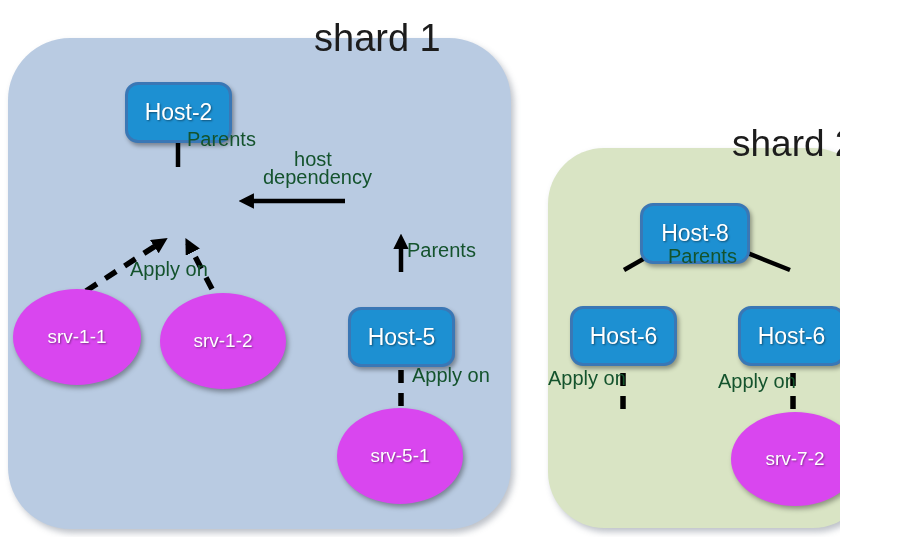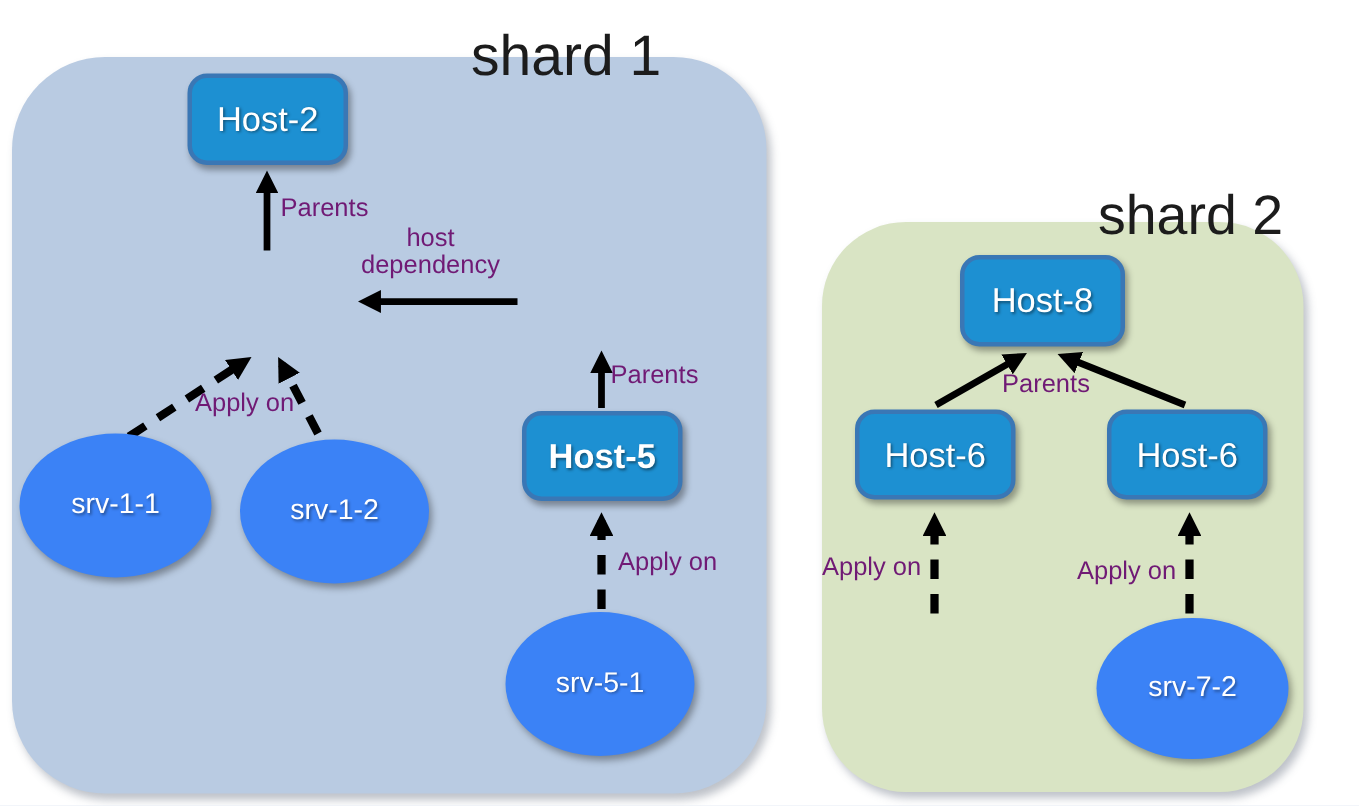--- a/index.html
+++ b/index.html
@@ -3,21 +3,21 @@
 <meta charset="utf-8">
 <style>
   html, body {
     margin: 0;
     padding: 0;
     background: #ffffff;
     font-family: "Liberation Sans", sans-serif;
   }
   #stage {
     position: relative;
-    width: 906px;
+    width: 840px;
     height: 537px;
     background: #ffffff;
     overflow: hidden;
   }
   .shard {
     position: absolute;
     box-shadow: 3px 4px 6px rgba(110, 120, 135, 0.45);
   }
   #shard1-box {
     left: 8px; top: 38px;
@@ -47,63 +47,64 @@
     border: 3px solid #3a77b5;
     border-radius: 13px;
     box-shadow: 2px 3px 4px rgba(0,0,0,0.35);
     color: #ffffff;
     display: flex;
     align-items: center;
     justify-content: center;
     font-size: 23px;
     text-shadow: 1px 1px 2px rgba(0,0,0,0.45);
     box-sizing: border-box;
+    margin-top: 33px;
   }
   .srv {
     position: absolute;
-    background: #3b82f6;
+    background: #d946ef;
     border-radius: 50%;
     box-shadow: 2px 3px 5px rgba(0,0,0,0.35);
     color: #ffffff;
     display: flex;
     align-items: center;
     justify-content: center;
     font-size: 19px;
     text-shadow: 1px 1px 2px rgba(0,0,0,0.4);
   }
 
   #host2 { left: 125px; top: 49px;  width: 107px; height: 61px; }
   #host1 { left: 125px; top: 169px; width: 107px; height: 61px; }
   #host3 { left: 347px; top: 169px; width: 108px; height: 60px; }
-  #host5 { left: 348px; top: 274px; width: 107px; height: 60px; font-weight: bold; }
+  #host5 { left: 348px; top: 274px; width: 107px; height: 60px; }
   #host8 { left: 640px; top: 170px; width: 110px; height: 61px; }
   #host6 { left: 570px; top: 273px; width: 107px; height: 60px; }
   #host7 { left: 738px; top: 273px; width: 107px; height: 60px; }
 
   #srv-1-1 { left: 13px;  top: 289px; width: 128px; height: 96px; }
   #srv-1-2 { left: 160px; top: 293px; width: 126px; height: 96px; }
   #srv-5-1 { left: 337px; top: 408px; width: 126px; height: 96px; }
   #srv-6-1 { left: 558px; top: 411px; width: 128px; height: 94px; }
   #srv-7-2 { left: 731px; top: 412px; width: 128px; height: 94px; }
 
   #edges {
     position: absolute;
     left: 0; top: 0;
     width: 906px; height: 537px;
     pointer-events: none;
   }
   .edge-label {
     position: absolute;
-    font-size: 17px;
+    font-size: 20px;
     line-height: 18px;
-    color: #701a75;
+    color: #14532d;
     white-space: nowrap;
   }
   #lbl-hostdep {
-    left: 237px; top: 150px;
+    left: 263px; top: 150px;
     width: 100px;
     text-align: center;
     white-space: normal;
   }
   #lbl-parents-1 { left: 187px; top: 130px; }
   #lbl-parents-2 { left: 407px; top: 241px; }
   #lbl-parents-3 { left: 668px; top: 247px; }
   #lbl-apply-1   { left: 130px; top: 260px; }
   #lbl-apply-5   { left: 412px; top: 366px; }
   #lbl-apply-6   { left: 548px; top: 369px; }

